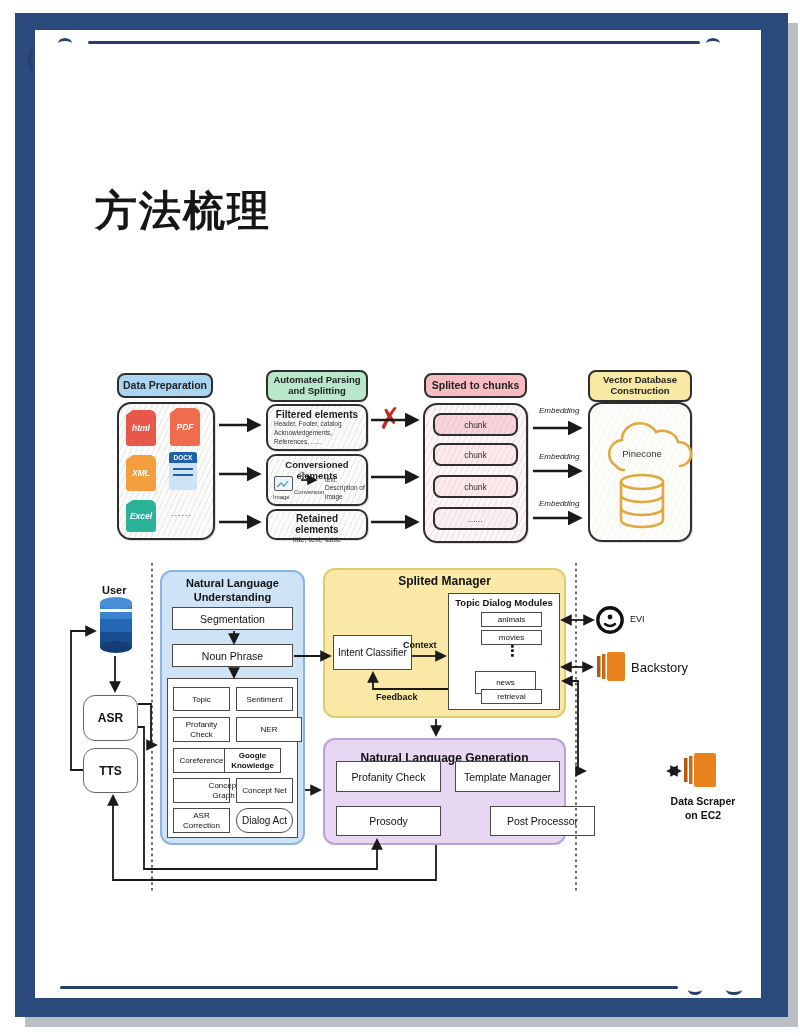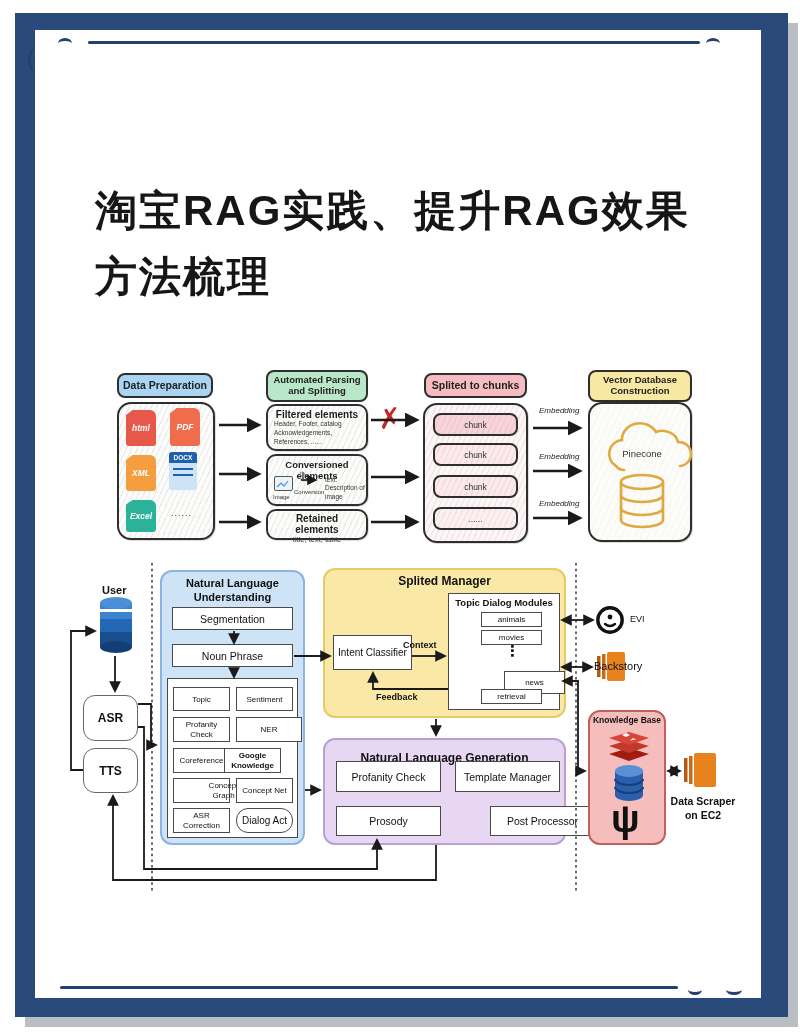--- a/index.html
+++ b/index.html
@@ -43,21 +43,20 @@
 
   <div class="abs doodle" style="left:88px;top:41px;width:612px;height:3px;border-radius:2px;"></div>
   <div class="abs" style="left:58px;top:38px;width:14px;height:8px;border-top:3px solid #24406b;border-radius:50% 50% 0 0;"></div>
   <div class="abs" style="left:706px;top:38px;width:14px;height:8px;border-top:3px solid #24406b;border-radius:50% 50% 0 0;"></div>
   <div class="abs" style="left:28px;top:48px;width:10px;height:24px;border-left:3px solid #24406b;border-radius:50%;"></div>
   <div class="abs doodle" style="left:60px;top:986px;width:618px;height:3px;border-radius:2px;"></div>
   <div class="abs" style="left:688px;top:984px;width:14px;height:8px;border-bottom:3px solid #24406b;border-radius:0 0 50% 50%;"></div>
   <div class="abs" style="left:726px;top:984px;width:16px;height:8px;border-bottom:3px solid #24406b;border-radius:0 0 50% 50%;"></div>
 
   <div class="abs title">
-    <div>淘宝RAG实践、提升RAG效果</div>
     <div>方法梳理</div>
   </div>
 
   <div class="abs hhead" style="left:117px;top:373px;width:96px;height:25px;background:#a9d4f2;">
     <span>Data Preparation</span>
   </div>
 
   <div class="abs hbox" style="left:117px;top:402px;width:98px;height:138px;border-radius:14px;"></div>
   <div class="abs fileicon" style="left:126px;top:410px;width:30px;height:36px;background:#e8584a;">
       <span>html</span>
@@ -220,21 +219,21 @@
   <div class="abs wbox" style="left:448px;top:593px;width:112px;height:117px;flex-direction:column;justify-content:flex-start;">
     <div class="paneltitle" style="font-size:9.5px;margin-top:3px;">Topic Dialog Modules</div>
   </div>
   <div class="abs wbox" style="left:481px;top:612px;width:61px;height:15px;font-size:8px;">
       <span>animals</span>
     </div>
   <div class="abs wbox" style="left:481px;top:630px;width:61px;height:15px;font-size:8px;">
       <span>movies</span>
     </div>
   <div class="abs" style="left:505px;top:646px;font-size:15px;font-weight:bold;line-height:0.62;color:#111;">⋮</div>
-  <div class="abs wbox" style="left:504px;top:671px;width:61px;height:23px;font-size:8px;">
+  <div class="abs wbox" style="left:475px;top:671px;width:61px;height:23px;font-size:8px;">
       <span>news</span>
     </div>
   <div class="abs wbox" style="left:481px;top:689px;width:61px;height:15px;font-size:8px;">
       <span>retrieval</span>
     </div>
 
   <div class="abs bigpanel" style="left:323px;top:738px;width:243px;height:107px;background:#e7d7f2;border:2px solid #b9a1d4;">
     <div class="paneltitle" style="font-size:12px;margin-top:11px;">Natural Language Generation</div>
   </div>
   <div class="abs wbox" style="left:336px;top:761px;width:105px;height:31px;font-size:10.5px;">
@@ -256,38 +255,22 @@
     <path d="M10,19 q5,4 10,0" fill="none" stroke="#111" stroke-width="2.4" stroke-linecap="round"></path>
   </svg>
   <div class="abs" style="left:630px;top:614px;font-size:9px;color:#111;">EVI</div>
 
   <svg class="abs" style="left:595px;top:650px;" width="32" height="34" viewBox="0 0 32 34">
     <rect x="2" y="6" width="3.5" height="21" fill="#b35c10"></rect>
     <rect x="7" y="4" width="3.5" height="25" fill="#c96a14"></rect>
     <rect x="12" y="2" width="18" height="29" rx="2" fill="#e8821d"></rect>
     <path d="M12,2 L12,31" stroke="#f2a círculos" stroke-width="0"></path>
   </svg>
-  <div class="abs" style="left:594px;top:660px;font-size:11px;color:#111;">Backstory</div>
-
-  <div class="abs bigpanel" style="left:588px;top:710px;width:78px;height:135px;background:#f6bdbd;border:2px solid #c0605c;">
-    <div class="paneltitle" style="font-size:8.5px;margin-top:3px;">Knowledge Base</div>
-    <svg style="position:absolute;left:17px;top:17px;" width="44" height="34" viewBox="0 0 44 34">
-      <path d="M2,25 L22,32 L42,25 L22,19 Z" fill="#a01c10"></path>
-      <path d="M2,17 L22,24 L42,17 L22,11 Z" fill="#c0392b"></path>
-      <path d="M2,9 L22,16 L42,9 L22,3 Z" fill="#d9453a"></path>
-      <path d="M15,6 l4,-2 4,2 -4,2 Z" fill="#fff"></path>
-      <path d="M26,9 l3,1.4 -6,1 Z" fill="#fff"></path>
-    </svg>
-    <svg style="position:absolute;left:21px;top:52px;" width="36" height="38" viewBox="0 0 36 38">
-      <path d="M4,7 v24 a14,6 0 0,0 28,0 v-24" fill="#2a5fae"></path>
-      <ellipse cx="18" cy="7" rx="14" ry="6" fill="#5a8fd4"></ellipse>
-      <path d="M4,15 a14,6 0 0,0 28,0 M4,23 a14,6 0 0,0 28,0" fill="none" stroke="#1b3f78" stroke-width="2"></path>
-    </svg>
-    <div style="position:absolute;left:21px;top:88px;font-size:38px;font-weight:600;color:#111;line-height:1;">ψ</div>
-  </div>
+  <div class="abs" style="left:631px;top:660px;font-size:13px;color:#111;">Backstory</div>
+
 
   <svg class="abs" style="left:682px;top:750px;" width="36" height="40" viewBox="0 0 36 40">
     <rect x="2" y="8" width="3.5" height="24" fill="#b35c10"></rect>
     <rect x="7" y="6" width="3.5" height="28" fill="#c96a14"></rect>
     <rect x="12" y="3" width="22" height="34" rx="2" fill="#e8821d"></rect>
   </svg>
   <div class="abs" style="left:662px;top:795px;width:82px;text-align:center;font-size:10.5px;font-weight:bold;color:#111;line-height:1.3;">
     <div>Data Scraper</div>
     <div>on EC2</div>
   </div>

